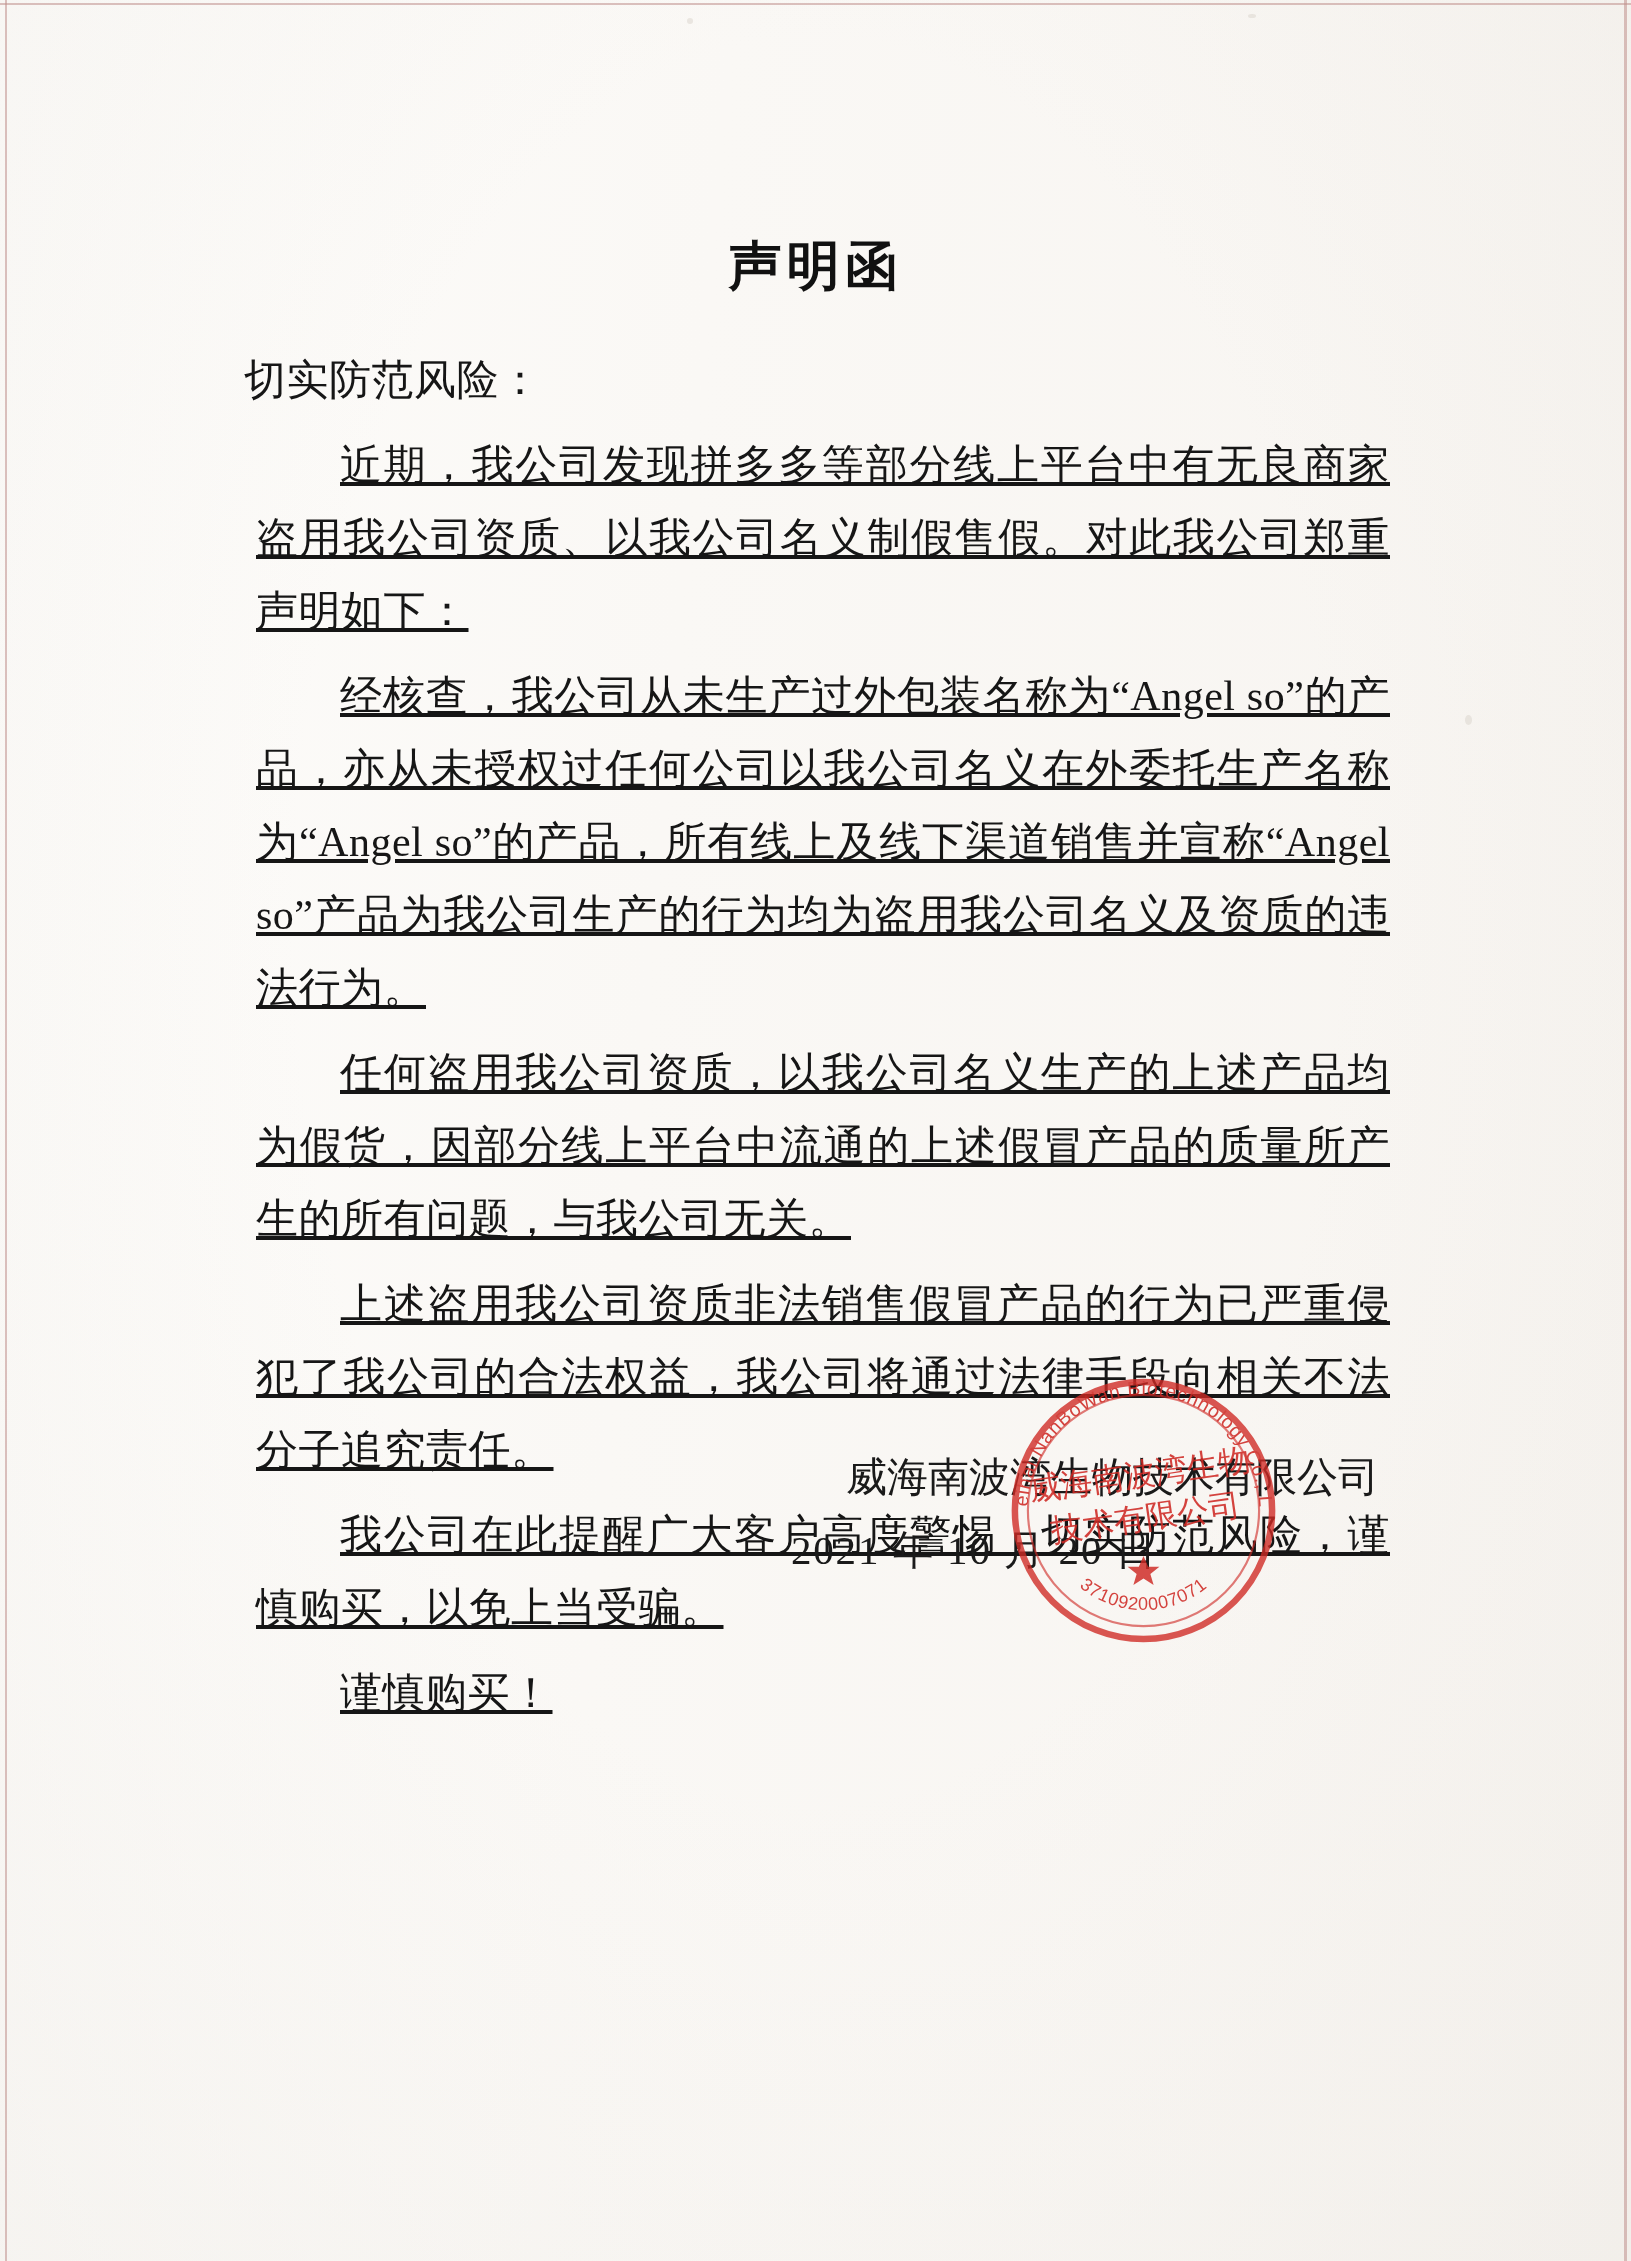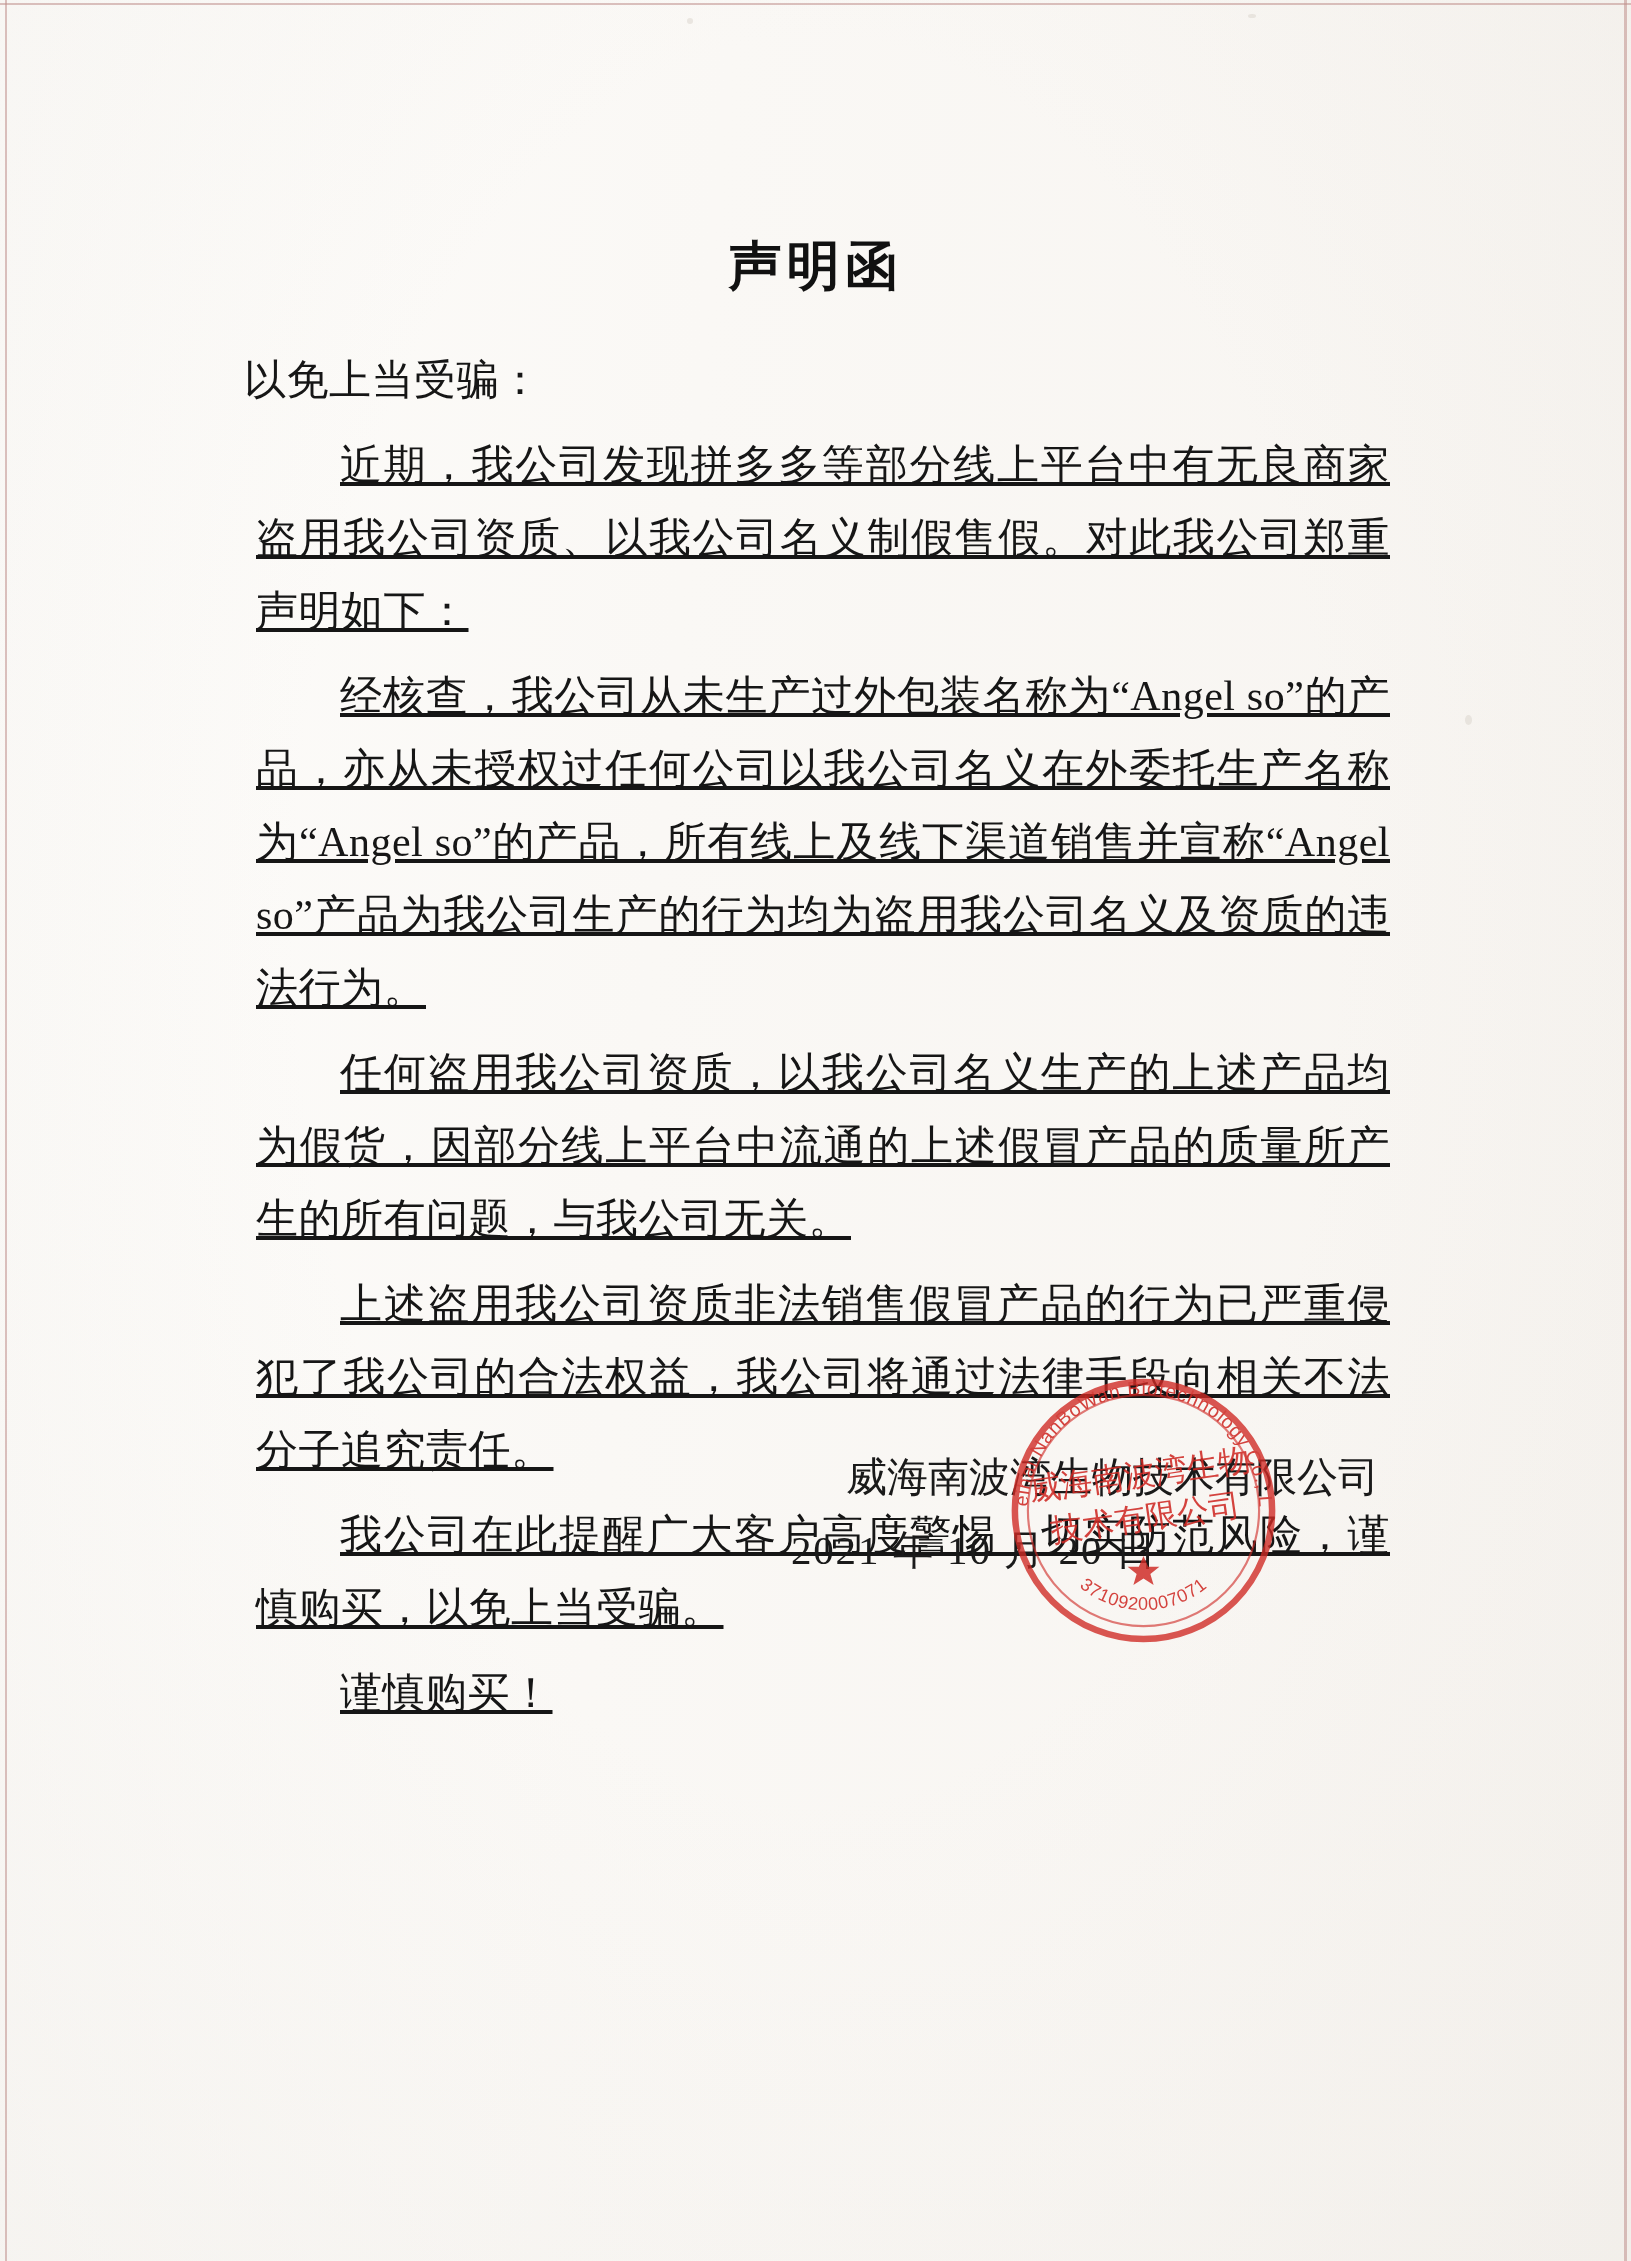--- a/index.html
+++ b/index.html
@@ -134,21 +134,21 @@
   <div class="speck" style="left:687px; top:18px; width:6.3px; height:6.3px;"></div>
   <div class="speck" style="left:1248px; top:13.6px; width:8.1px; height:4.5px;"></div>
   <div class="speck" style="left:1465px; top:715px; width:7.2px; height:10px;"></div>
 
   <div class="content">
 
     <div class="doc-title">声明函</div>
 
     <div class="body-block">
 
-      <p class="salutation">以免上当受骗：</p>
+      <p class="salutation">切实防范风险：</p>
 
       <p class="para">近期，我公司发现拼多多等部分线上平台中有无良商家盗用我公司资质、以我公司名义制假售假。对此我公司郑重声明如下：</p>
 
       <p class="para">经核查，我公司从未生产过外包装名称为“Angel so”的产品，亦从未授权过任何公司以我公司名义在外委托生产名称为“Angel so”的产品，所有线上及线下渠道销售并宣称“Angel so”产品为我公司生产的行为均为盗用我公司名义及资质的违法行为。</p>
 
       <p class="para">任何盗用我公司资质，以我公司名义生产的上述产品均为假货，因部分线上平台中流通的上述假冒产品的质量所产生的所有问题，与我公司无关。</p>
 
       <p class="para">上述盗用我公司资质非法销售假冒产品的行为已严重侵犯了我公司的合法权益，我公司将通过法律手段向相关不法分子追究责任。</p>
 
       <p class="para">我公司在此提醒广大客户高度警惕，切实防范风险，谨慎购买，以免上当受骗。</p>

